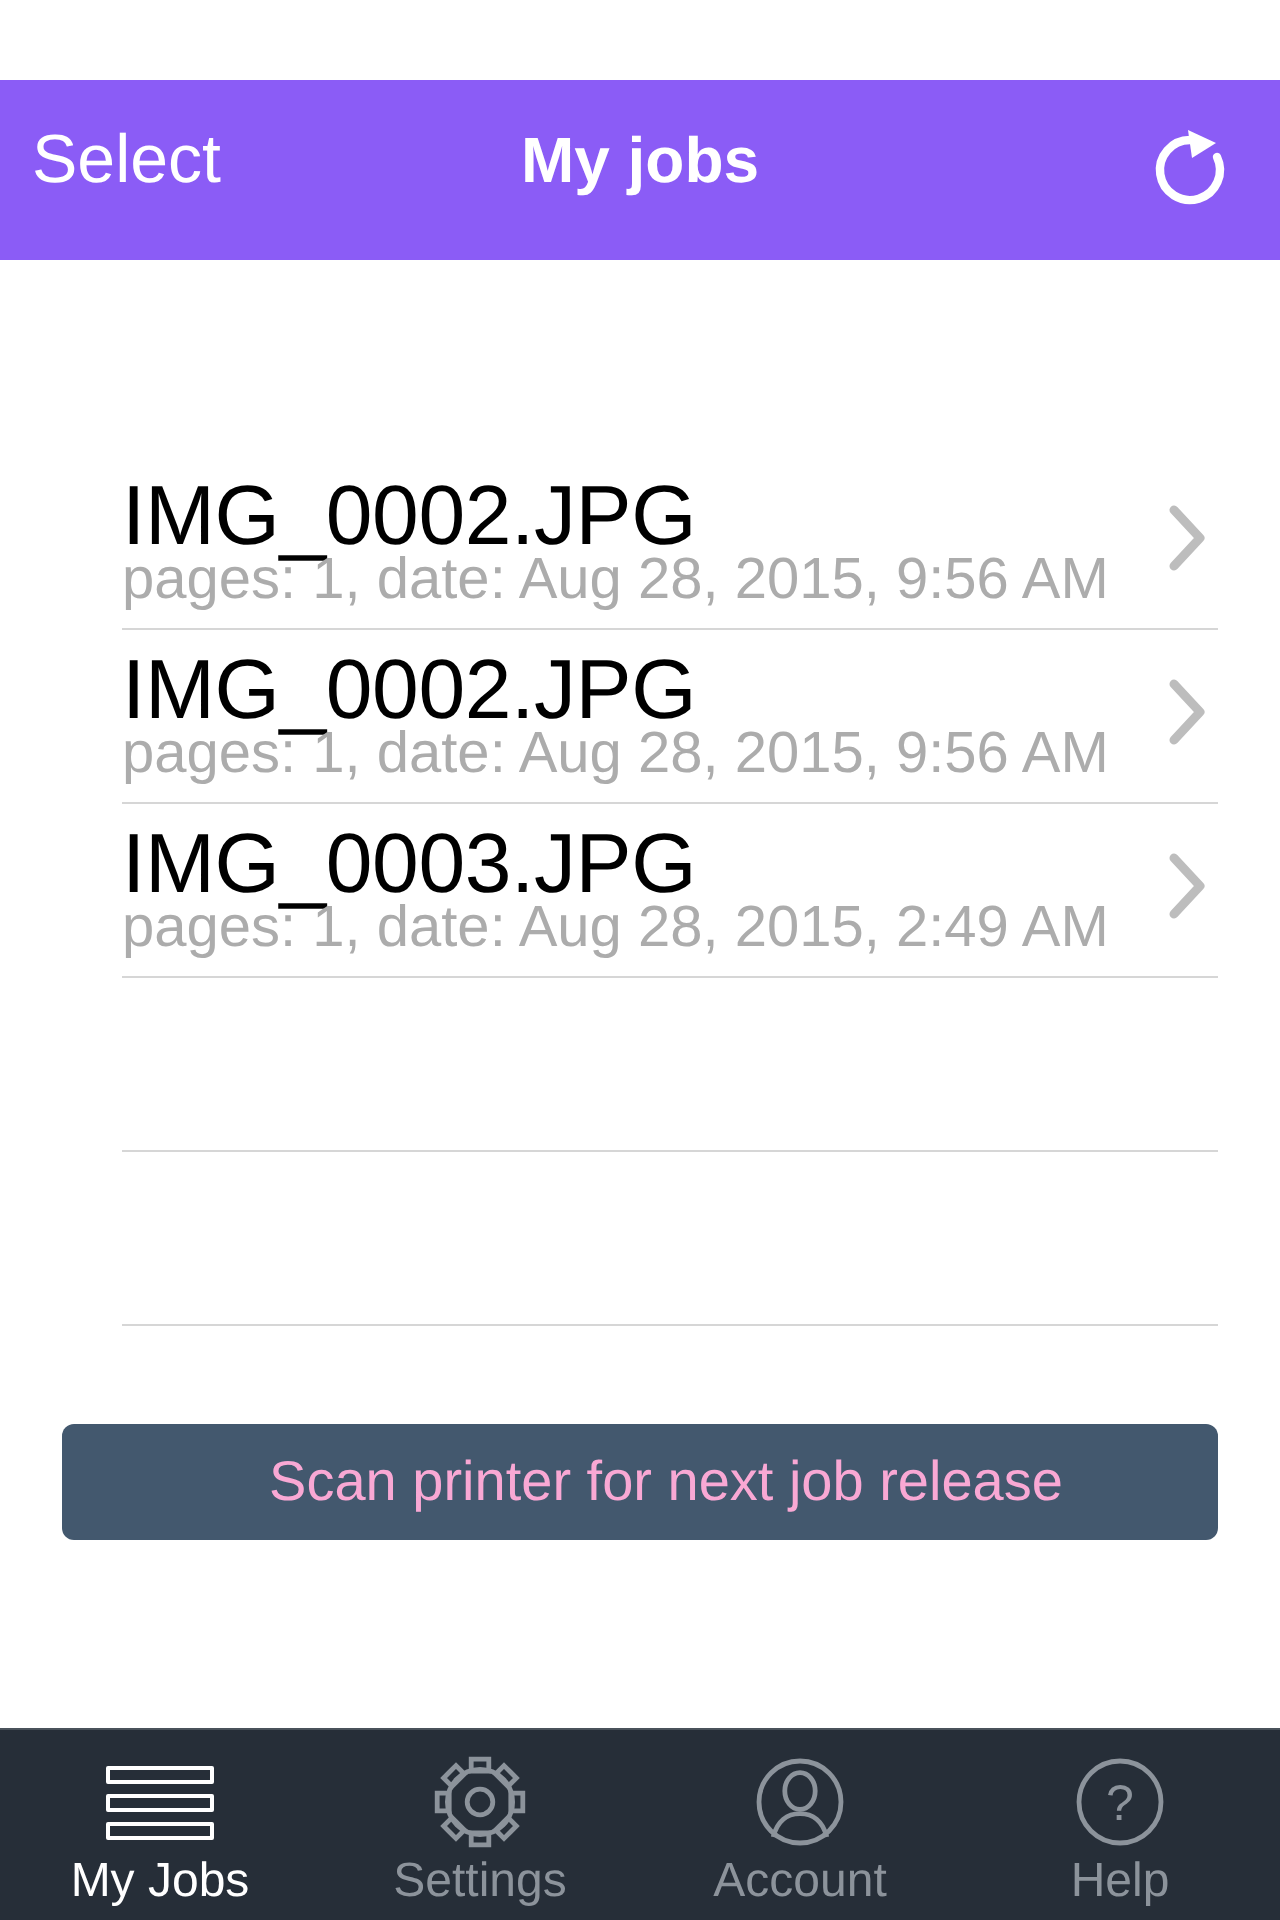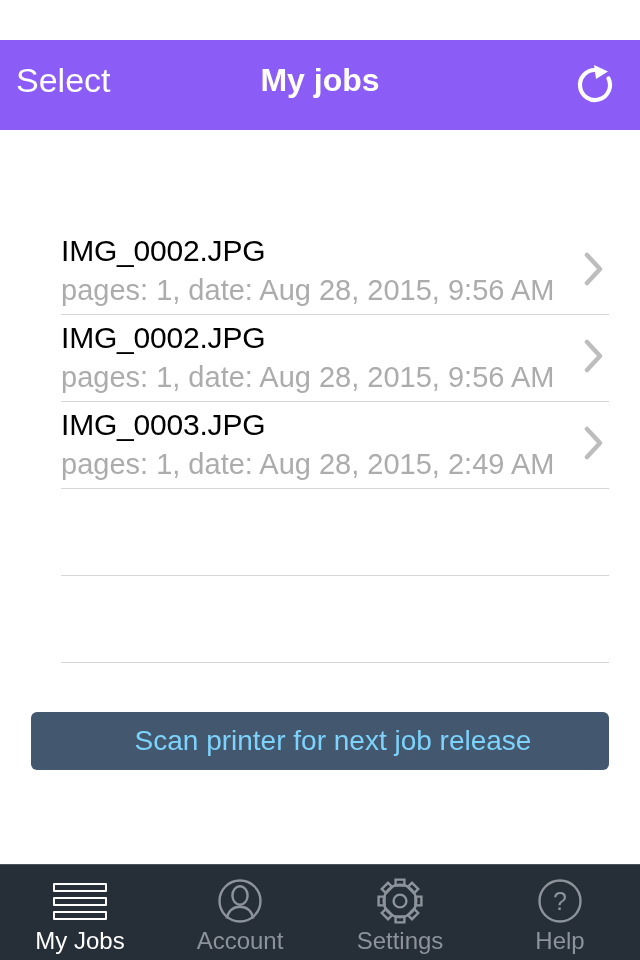--- a/index.html
+++ b/index.html
@@ -59,36 +59,36 @@
   
   .list { position:absolute; top:130px; left:0; width:640px; }
   .list-spacer { height:98px; }
   .row-inner {
     margin-left:61px; margin-right:31px; height:87px;
     border-bottom:1px solid #D6D6D6; position:relative;
   }
   .row-wrap { position:relative; }
   .row-title {
     position:absolute; left:0; top:6px;
-    font-size:30px; color:#000; letter-spacing:-.2px;
+    font-size:42px; color:#000; letter-spacing:-.2px;
   }
   .row-sub {
     position:absolute; left:0; top:46px;
     font-size:29px; color:#ACACAC;
   }
   .row-chevron {
     position:absolute; right:4px; top:24px;
   }
   .row-empty { margin-left:61px; margin-right:31px; height:87px; border-bottom:1px solid #D6D6D6; }
 
   
   .scan-button {
     position:absolute; left:31px; top:712px; width:578px; height:58px;
     background:#43586E; border:none; border-radius:6px;
-    color:#7dd3fc; font-size:28px; font-family:"Liberation Sans", sans-serif;
+    color:#f9a8d4; font-size:28px; font-family:"Liberation Sans", sans-serif;
     cursor:pointer;
     padding-left:26px;
   }
 
   
   .tabbar {
     position:absolute; left:0; top:864px; width:640px; height:96px;
     background:#262E38; border-top:1px solid #4A525B;
     display:flex;
   }
@@ -175,31 +175,20 @@
 
     <div class="tab active">
       <div class="tab-icon">
         <div>
           <div class="jobs-bar"></div>
           <div class="jobs-bar"></div>
           <div class="jobs-bar" style="margin-bottom:0"></div>
         </div>
       </div>
       <span class="tab-label">My Jobs</span>
-    </div>
-
-    <div class="tab">
-      <div class="tab-icon">
-        <svg width="46" height="46" viewBox="0 0 46 46">
-          <circle cx="23" cy="23" r="20.5" stroke="#8C939B" stroke-width="2.4" fill="none"></circle>
-          <ellipse cx="23" cy="17.5" rx="7.6" ry="9.2" stroke="#8C939B" stroke-width="2.4" fill="none"></ellipse>
-          <path d="M9.6 40.5 C11.6 32.6 16.6 28.8 23 28.8 C29.4 28.8 34.4 32.6 36.4 40.5" stroke="#8C939B" stroke-width="2.4" fill="none"></path>
-        </svg>
-      </div>
-      <span class="tab-label">Account</span>
     </div>
 
     <div class="tab">
       <div class="tab-icon">
         <svg width="48" height="48" viewBox="0 0 48 48">
           <g stroke="#8C939B" stroke-width="2.4" fill="none">
             <circle cx="24" cy="24" r="6.4"></circle>
             <path d="M24 2.6 L28.4 2.6 L28.4 8.6 L19.6 8.6 L19.6 2.6 Z"></path>
             <path d="M24 45.4 L28.4 45.4 L28.4 39.4 L19.6 39.4 L19.6 45.4 Z"></path>
             <path d="M2.6 24 L2.6 28.4 L8.6 28.4 L8.6 19.6 L2.6 19.6 Z"></path>
@@ -212,20 +201,31 @@
           </g>
         </svg>
       </div>
       <span class="tab-label">Settings</span>
     </div>
 
     <div class="tab">
       <div class="tab-icon">
         <svg width="46" height="46" viewBox="0 0 46 46">
           <circle cx="23" cy="23" r="20.5" stroke="#8C939B" stroke-width="2.4" fill="none"></circle>
+          <ellipse cx="23" cy="17.5" rx="7.6" ry="9.2" stroke="#8C939B" stroke-width="2.4" fill="none"></ellipse>
+          <path d="M9.6 40.5 C11.6 32.6 16.6 28.8 23 28.8 C29.4 28.8 34.4 32.6 36.4 40.5" stroke="#8C939B" stroke-width="2.4" fill="none"></path>
+        </svg>
+      </div>
+      <span class="tab-label">Account</span>
+    </div>
+
+    <div class="tab">
+      <div class="tab-icon">
+        <svg width="46" height="46" viewBox="0 0 46 46">
+          <circle cx="23" cy="23" r="20.5" stroke="#8C939B" stroke-width="2.4" fill="none"></circle>
           <text x="23" y="32" text-anchor="middle" fill="#8C939B" font-size="25" font-family="Liberation Sans, sans-serif">?</text>
         </svg>
       </div>
       <span class="tab-label">Help</span>
     </div>
 
   </div>
 
 </div>
 

